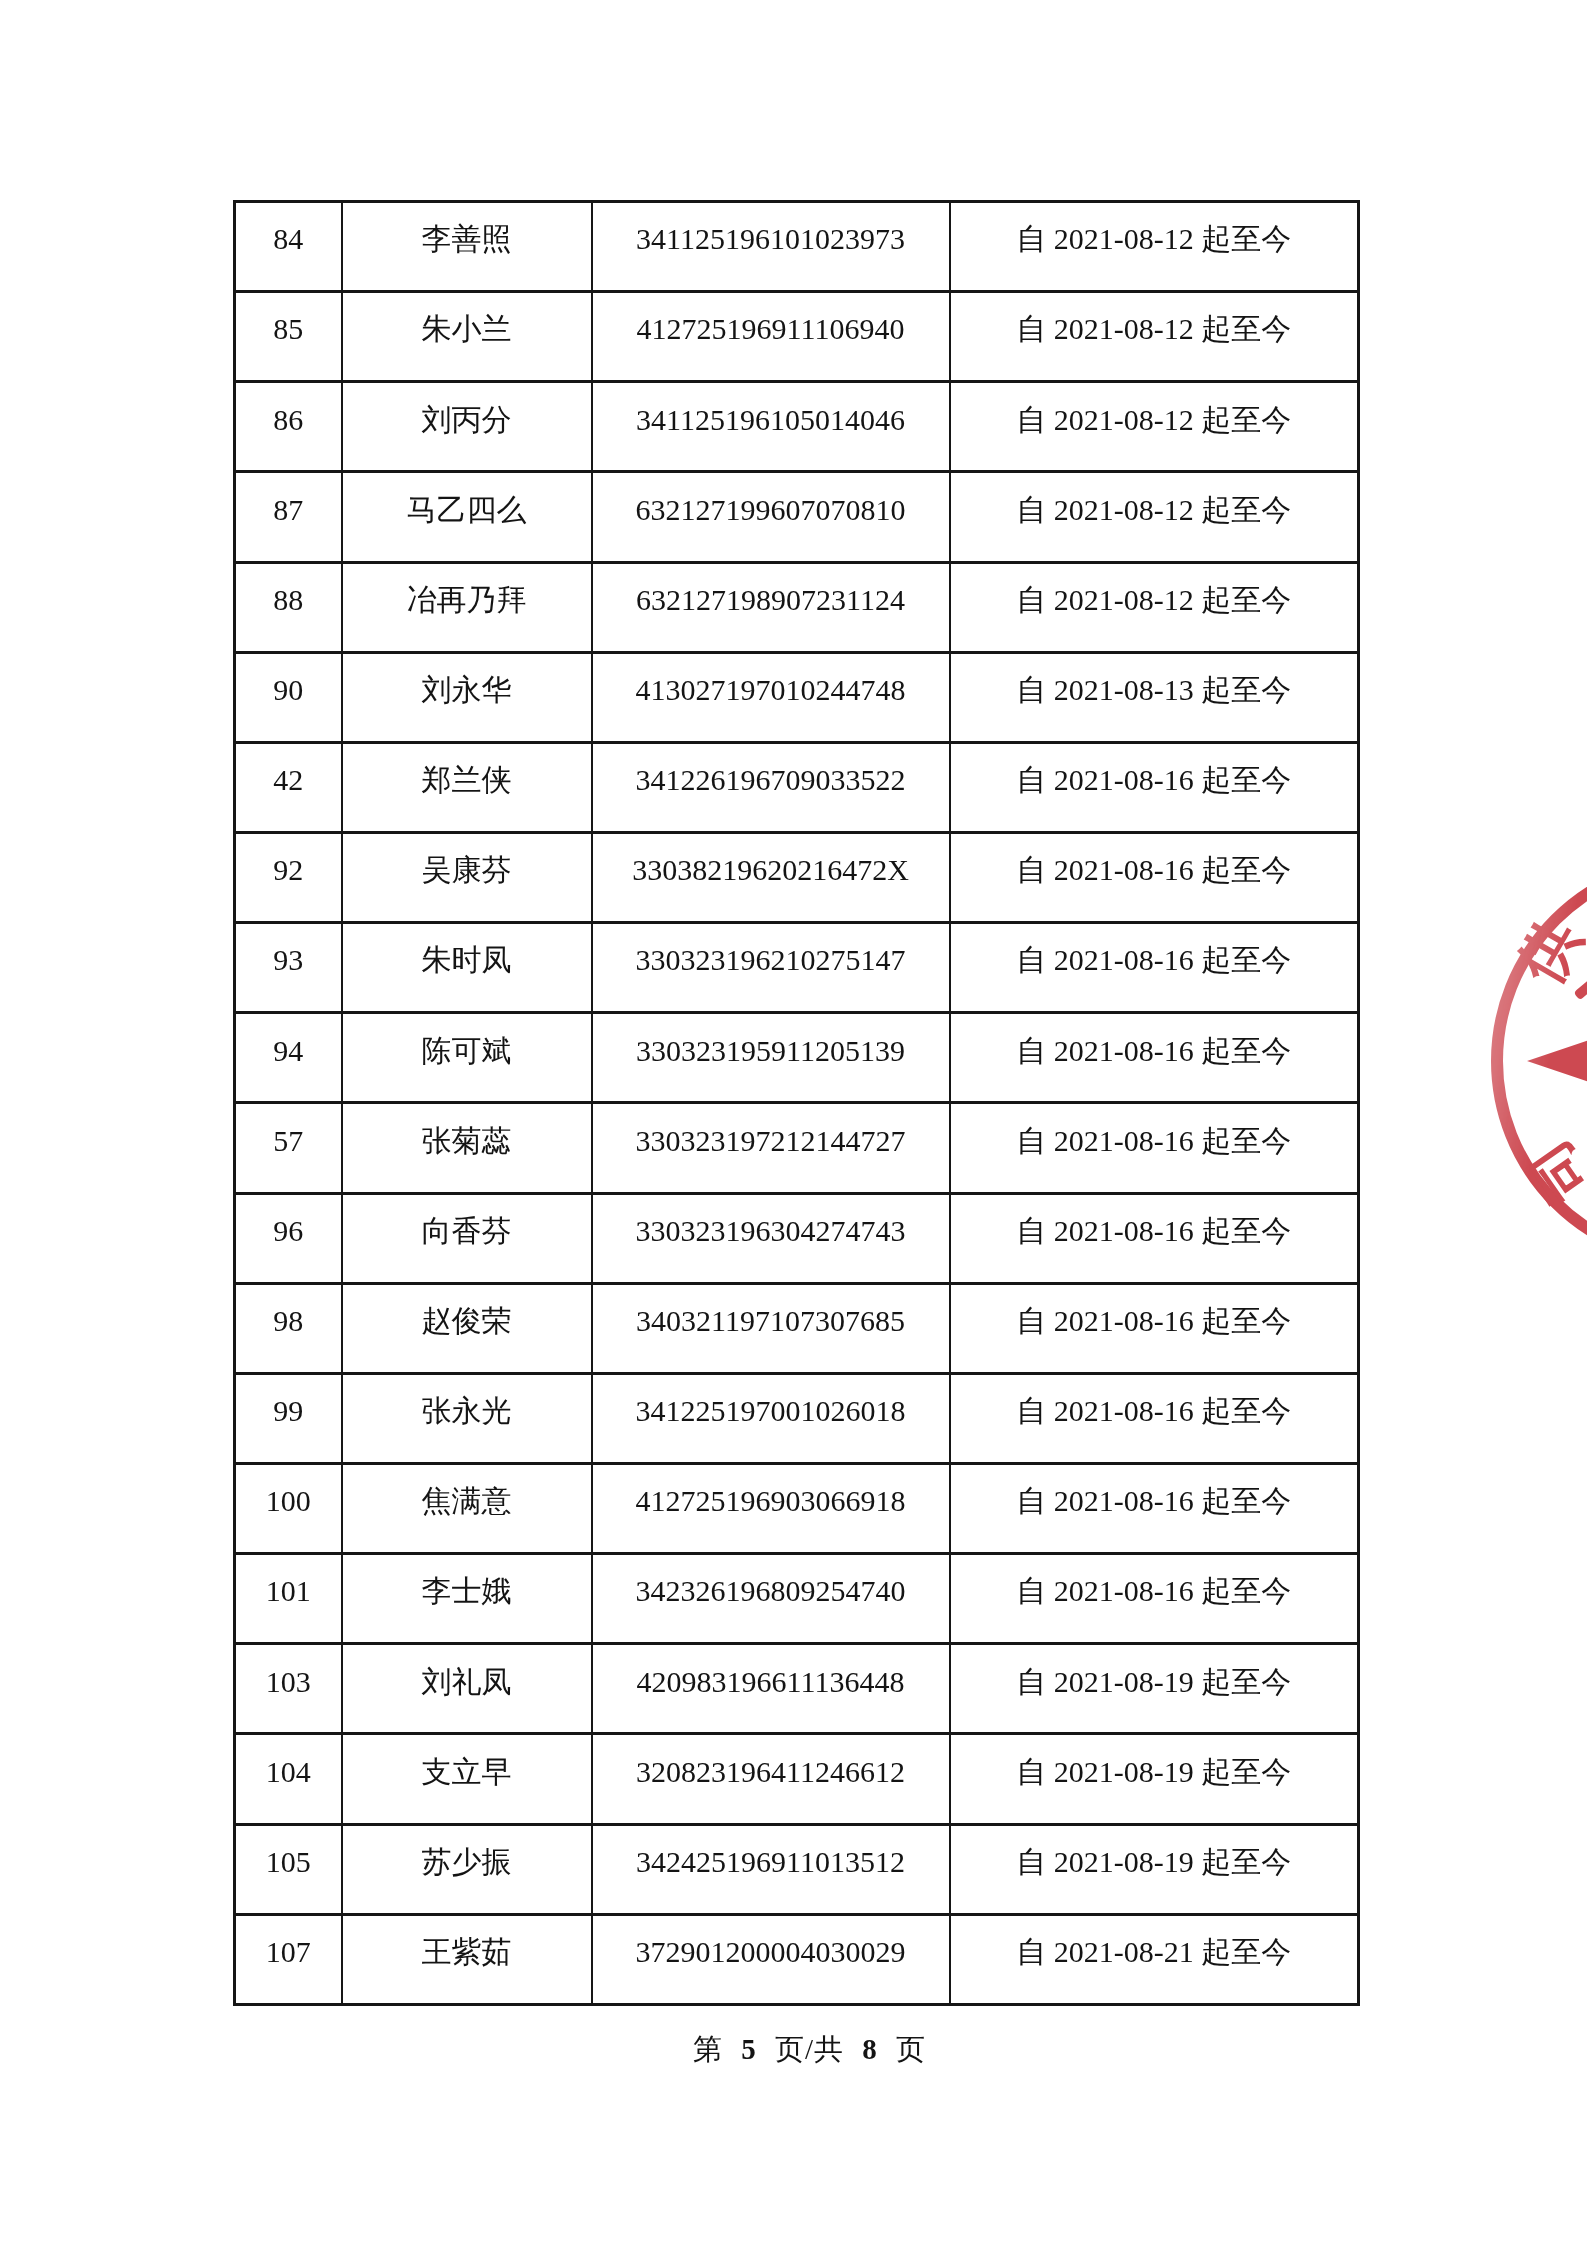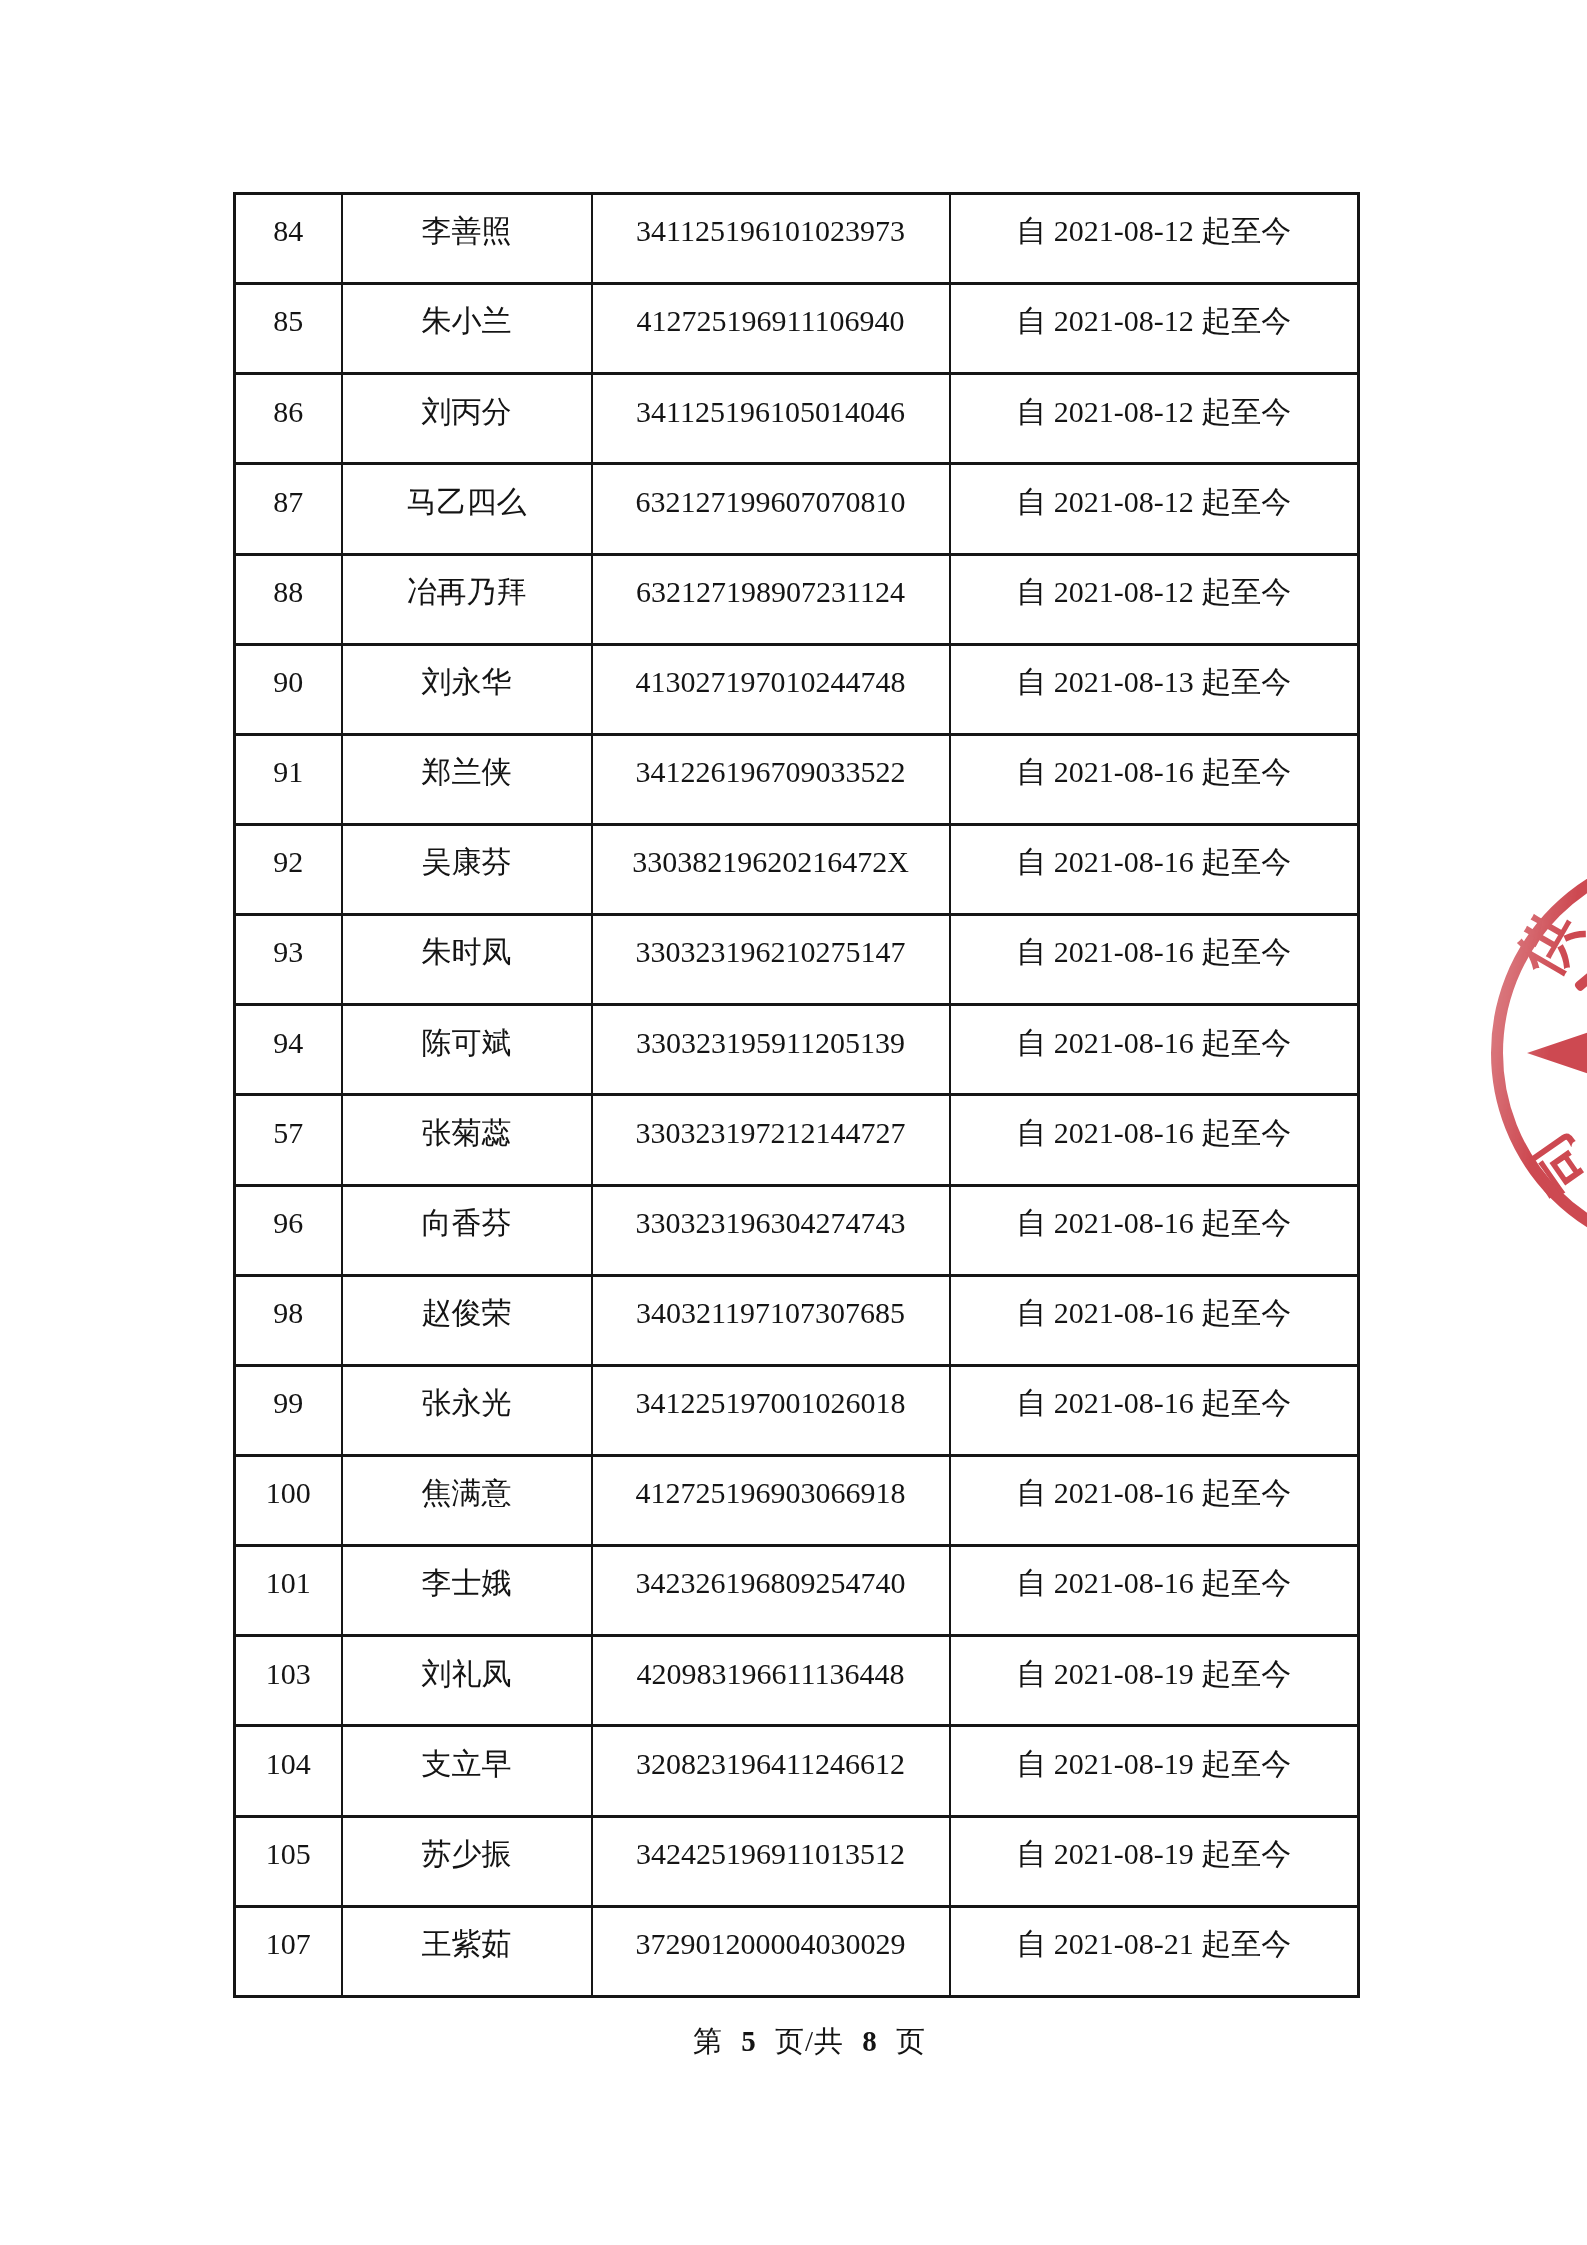--- a/index.html
+++ b/index.html
@@ -8,20 +8,21 @@
     background: #ffffff;
   }
   .page {
     position: relative;
     width: 1587px;
     height: 2208px;
     background: #ffffff;
     overflow: hidden;
     font-family: "Liberation Serif", "DejaVu Serif", serif;
     color: #141414;
+    margin-top: 8px;
   }
   table.roster {
     position: absolute;
     left: 233px;
     top: 192px;
     width: 1124px;
     height: 1806px;
     border-collapse: collapse;
     table-layout: fixed;
     border: 3px solid #161616;
@@ -125,21 +126,21 @@
 
 
     <tr>
       <td>90</td>
       <td>刘永华</td>
       <td>413027197010244748</td>
       <td>自 2021-08-13 起至今</td>
     </tr>
 
     <tr>
-      <td>91</td>
+      <td>42</td>
       <td>郑兰侠</td>
       <td>341226196709033522</td>
       <td>自 2021-08-16 起至今</td>
     </tr>
 
     <tr>
       <td>92</td>
       <td>吴康芬</td>
       <td>33038219620216472X</td>
       <td>自 2021-08-16 起至今</td>

